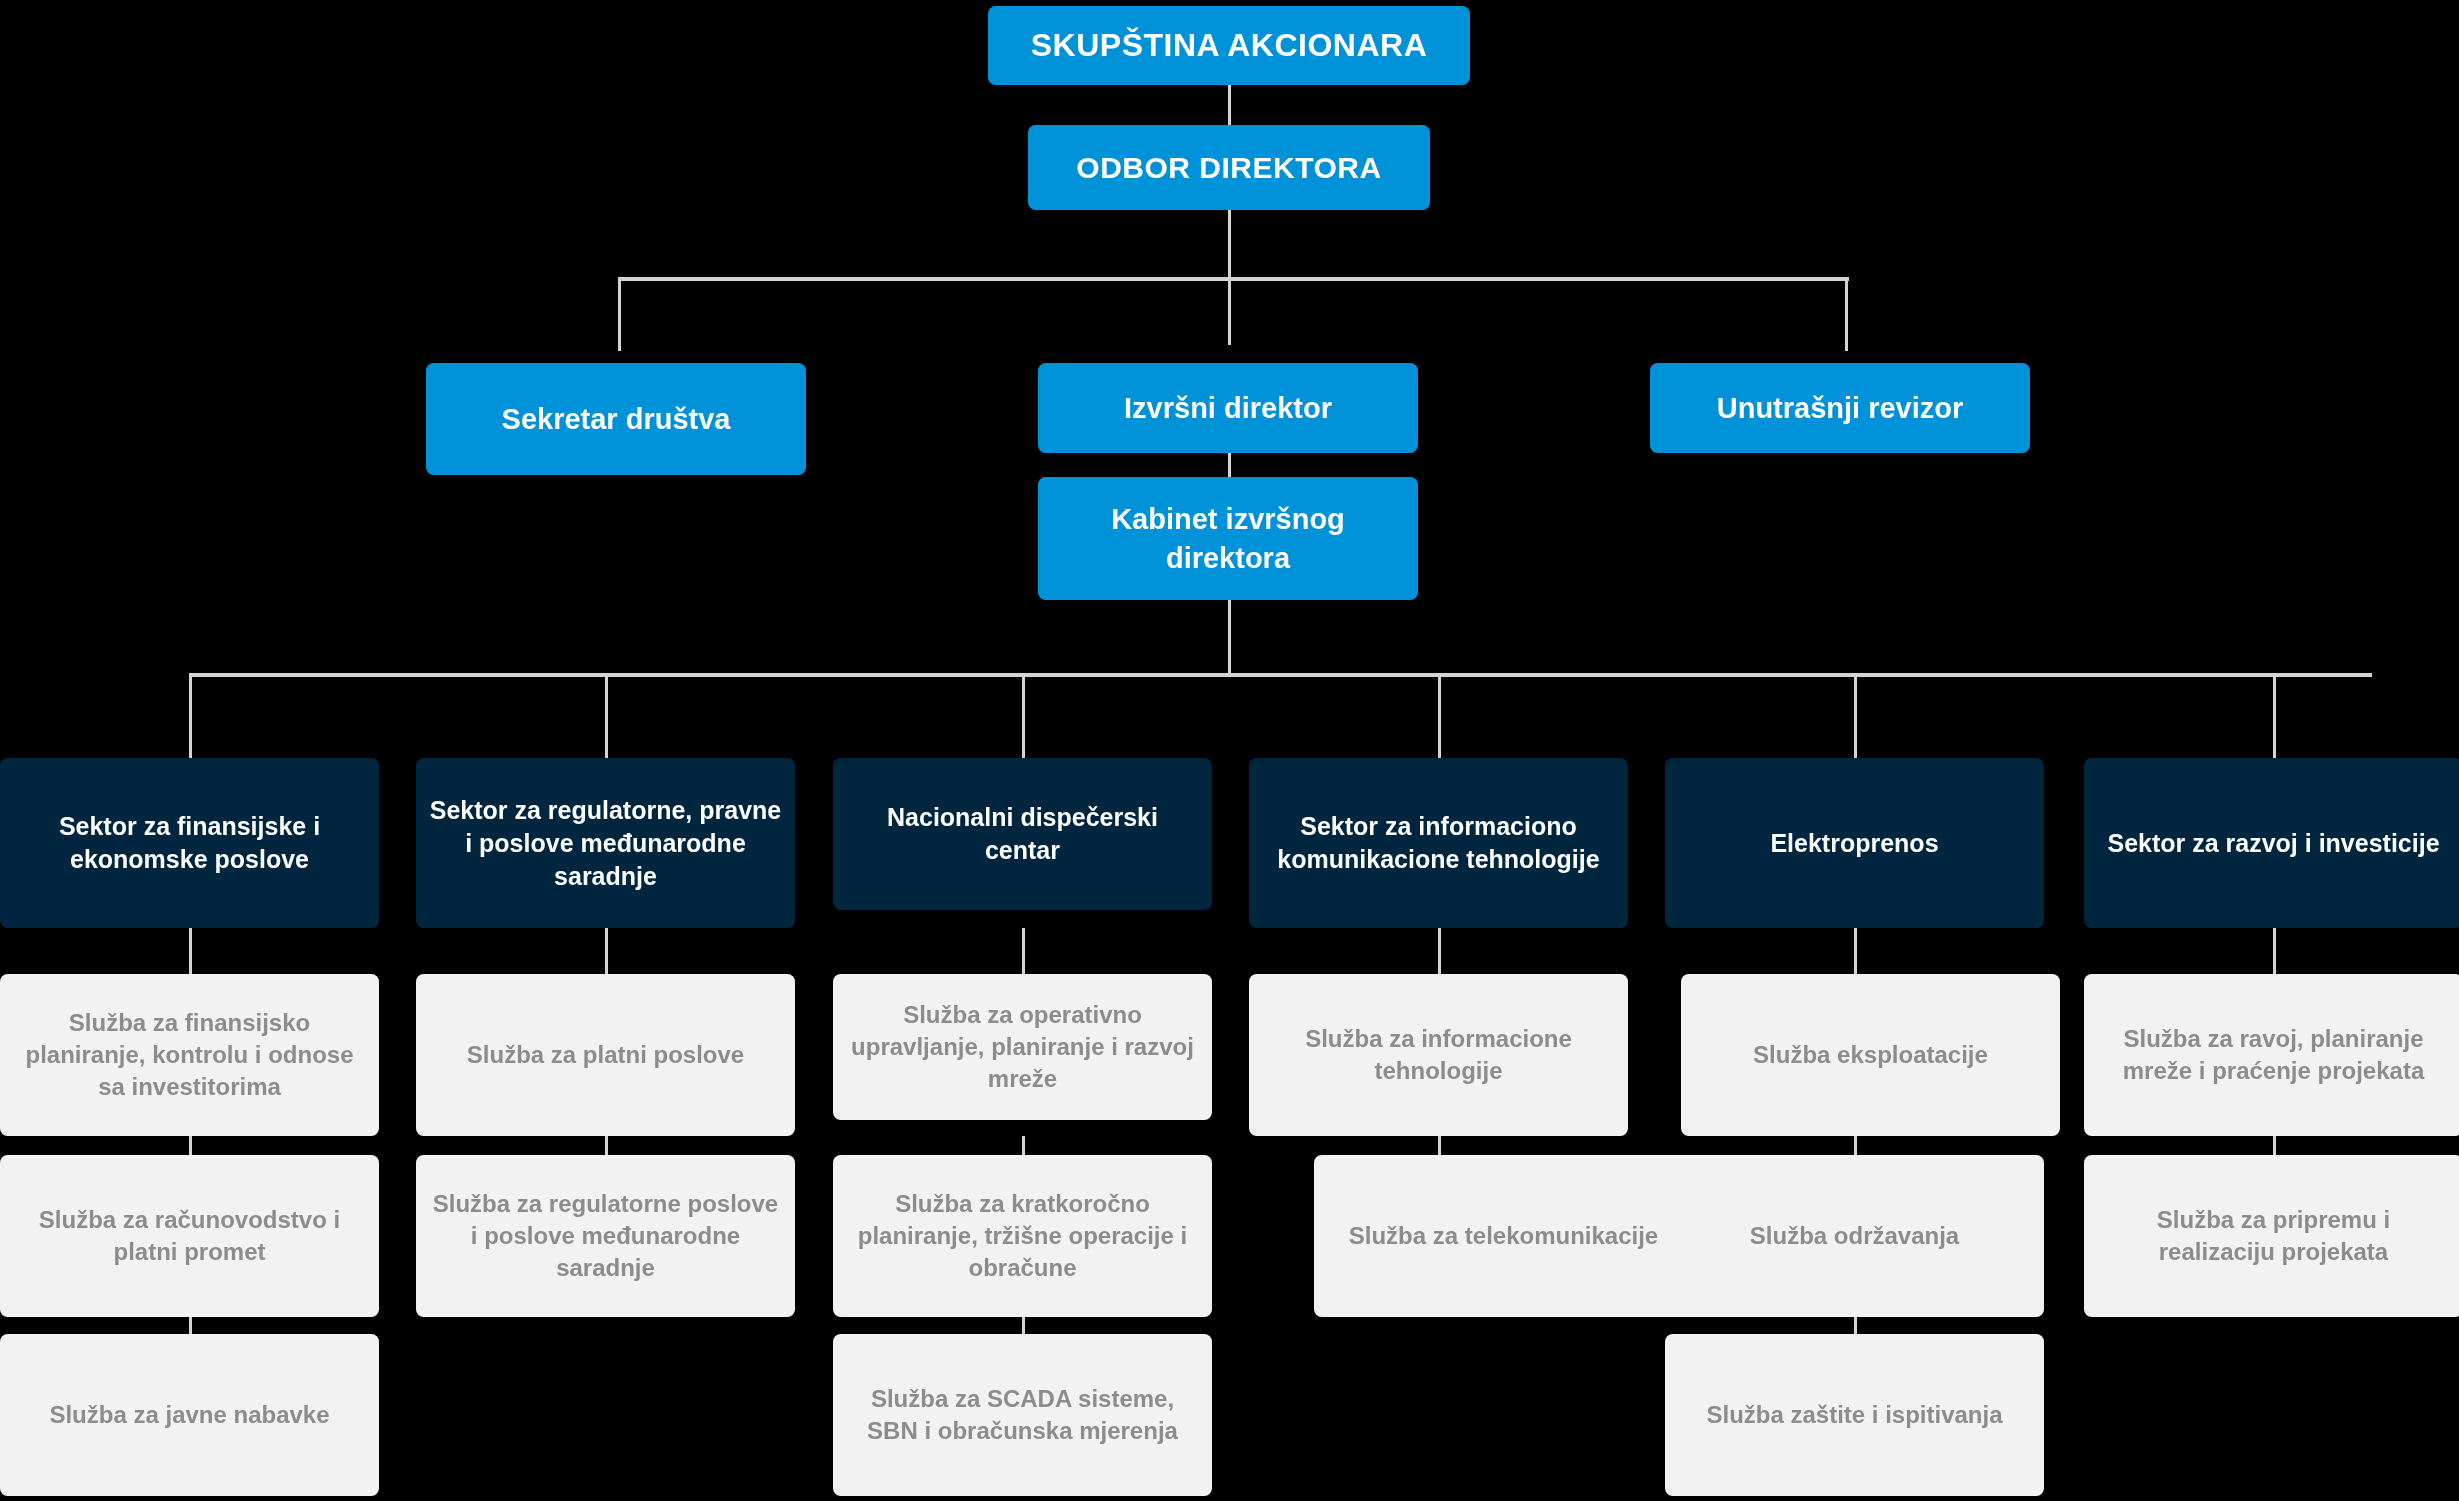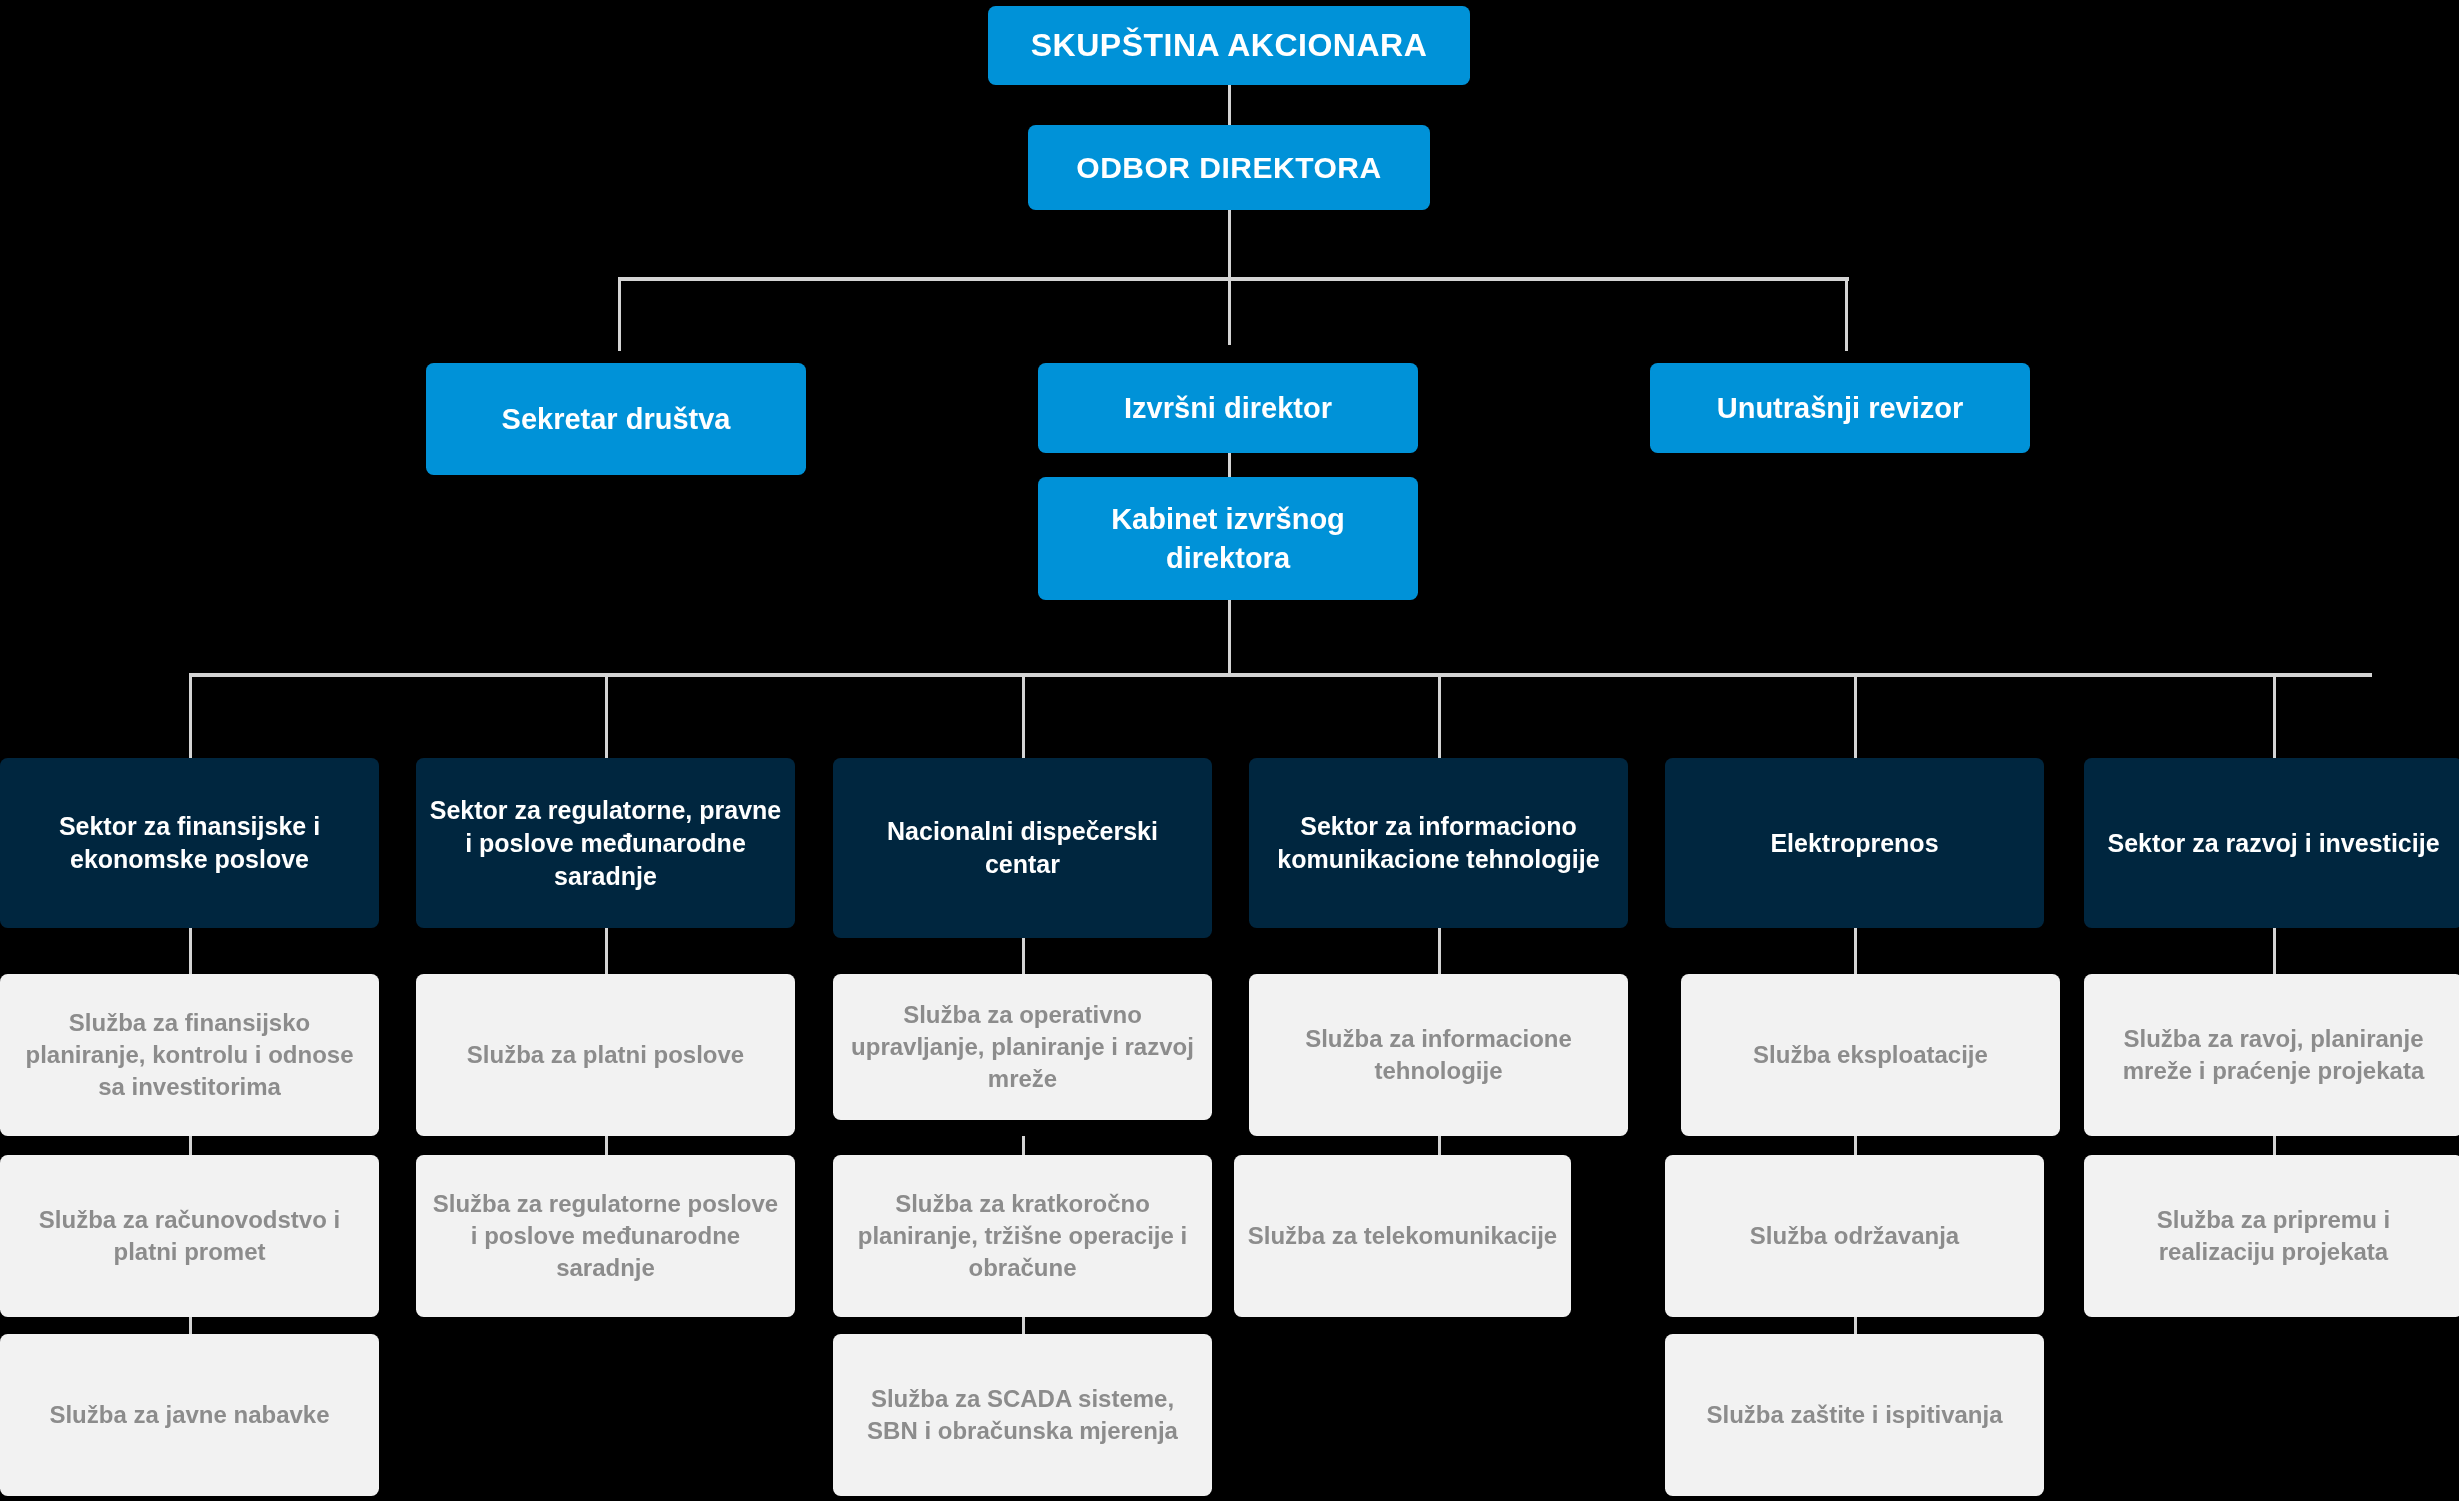--- a/index.html
+++ b/index.html
@@ -121,21 +121,21 @@
   <div class="node node-blue lvl-officer" style="left:1038px; top:363px; width:380px; height:90px;">Izvršni direktor</div>
 
   <div class="node node-blue lvl-officer" style="left:1650px; top:363px; width:380px; height:90px;">Unutrašnji revizor</div>
 
   <div class="node node-blue lvl-officer" style="left:1038px; top:477px; width:380px; height:123px;">Kabinet izvršnog direktora</div>
 
   <div class="node node-navy" style="left:0px; top:758px; width:379px; height:170px;">Sektor za finansijske i ekonomske poslove</div>
 
   <div class="node node-navy" style="left:416px; top:758px; width:379px; height:170px;">Sektor za regulatorne, pravne i poslove međunarodne saradnje</div>
 
-  <div class="node node-navy" style="left:833px; top:758px; width:379px; height:180px;">Nacionalni dispečerski centar</div>
+  <div class="node node-navy" style="left:833px; top:758px; width:379px; height:152px;">Nacionalni dispečerski centar</div>
 
   <div class="node node-navy" style="left:1249px; top:758px; width:379px; height:170px;">Sektor za informaciono komunikacione tehnologije</div>
 
   <div class="node node-navy" style="left:1665px; top:758px; width:379px; height:170px;">Elektroprenos</div>
 
   <div class="node node-navy" style="left:2084px; top:758px; width:379px; height:170px;">Sektor za razvoj i investicije</div>
 
   <div class="node node-gray" style="left:0px; top:974px; width:379px; height:162px;">Služba za finansijsko planiranje, kontrolu i odnose sa investitorima</div>
 
   <div class="node node-gray" style="left:416px; top:974px; width:379px; height:162px;">Služba za platni poslove</div>
@@ -147,21 +147,21 @@
   <div class="node node-gray" style="left:1665px; top:974px; width:379px; height:162px;margin-left:16px;">Služba eksploatacije</div>
 
   <div class="node node-gray" style="left:2084px; top:974px; width:379px; height:162px;">Služba za ravoj, planiranje mreže i praćenje projekata</div>
 
   <div class="node node-gray" style="left:0px; top:1155px; width:379px; height:162px;">Služba za računovodstvo i platni promet</div>
 
   <div class="node node-gray" style="left:416px; top:1155px; width:379px; height:162px;">Služba za regulatorne poslove i poslove međunarodne saradnje</div>
 
   <div class="node node-gray" style="left:833px; top:1155px; width:379px; height:162px;">Služba za kratkoročno planiranje, tržišne operacije i obračune</div>
 
-  <div class="node node-gray" style="left:1234px; top:1155px; width:337px; height:162px;text-align:center;">Služba za telekomunikacije</div>
+  <div class="node node-gray" style="left:1314px; top:1155px; width:379px; height:162px;text-align:center;">Služba za telekomunikacije</div>
 
   <div class="node node-gray" style="left:1665px; top:1155px; width:379px; height:162px;">Služba održavanja</div>
 
   <div class="node node-gray" style="left:2084px; top:1155px; width:379px; height:162px;">Služba za pripremu i realizaciju projekata</div>
 
   <div class="node node-gray" style="left:0px; top:1334px; width:379px; height:162px;">Služba za javne nabavke</div>
 
   <div class="node node-gray" style="left:833px; top:1334px; width:379px; height:162px;">Služba za SCADA sisteme, SBN i obračunska mjerenja</div>
 
   <div class="node node-gray" style="left:1665px; top:1334px; width:379px; height:162px;">Služba zaštite i ispitivanja</div>

